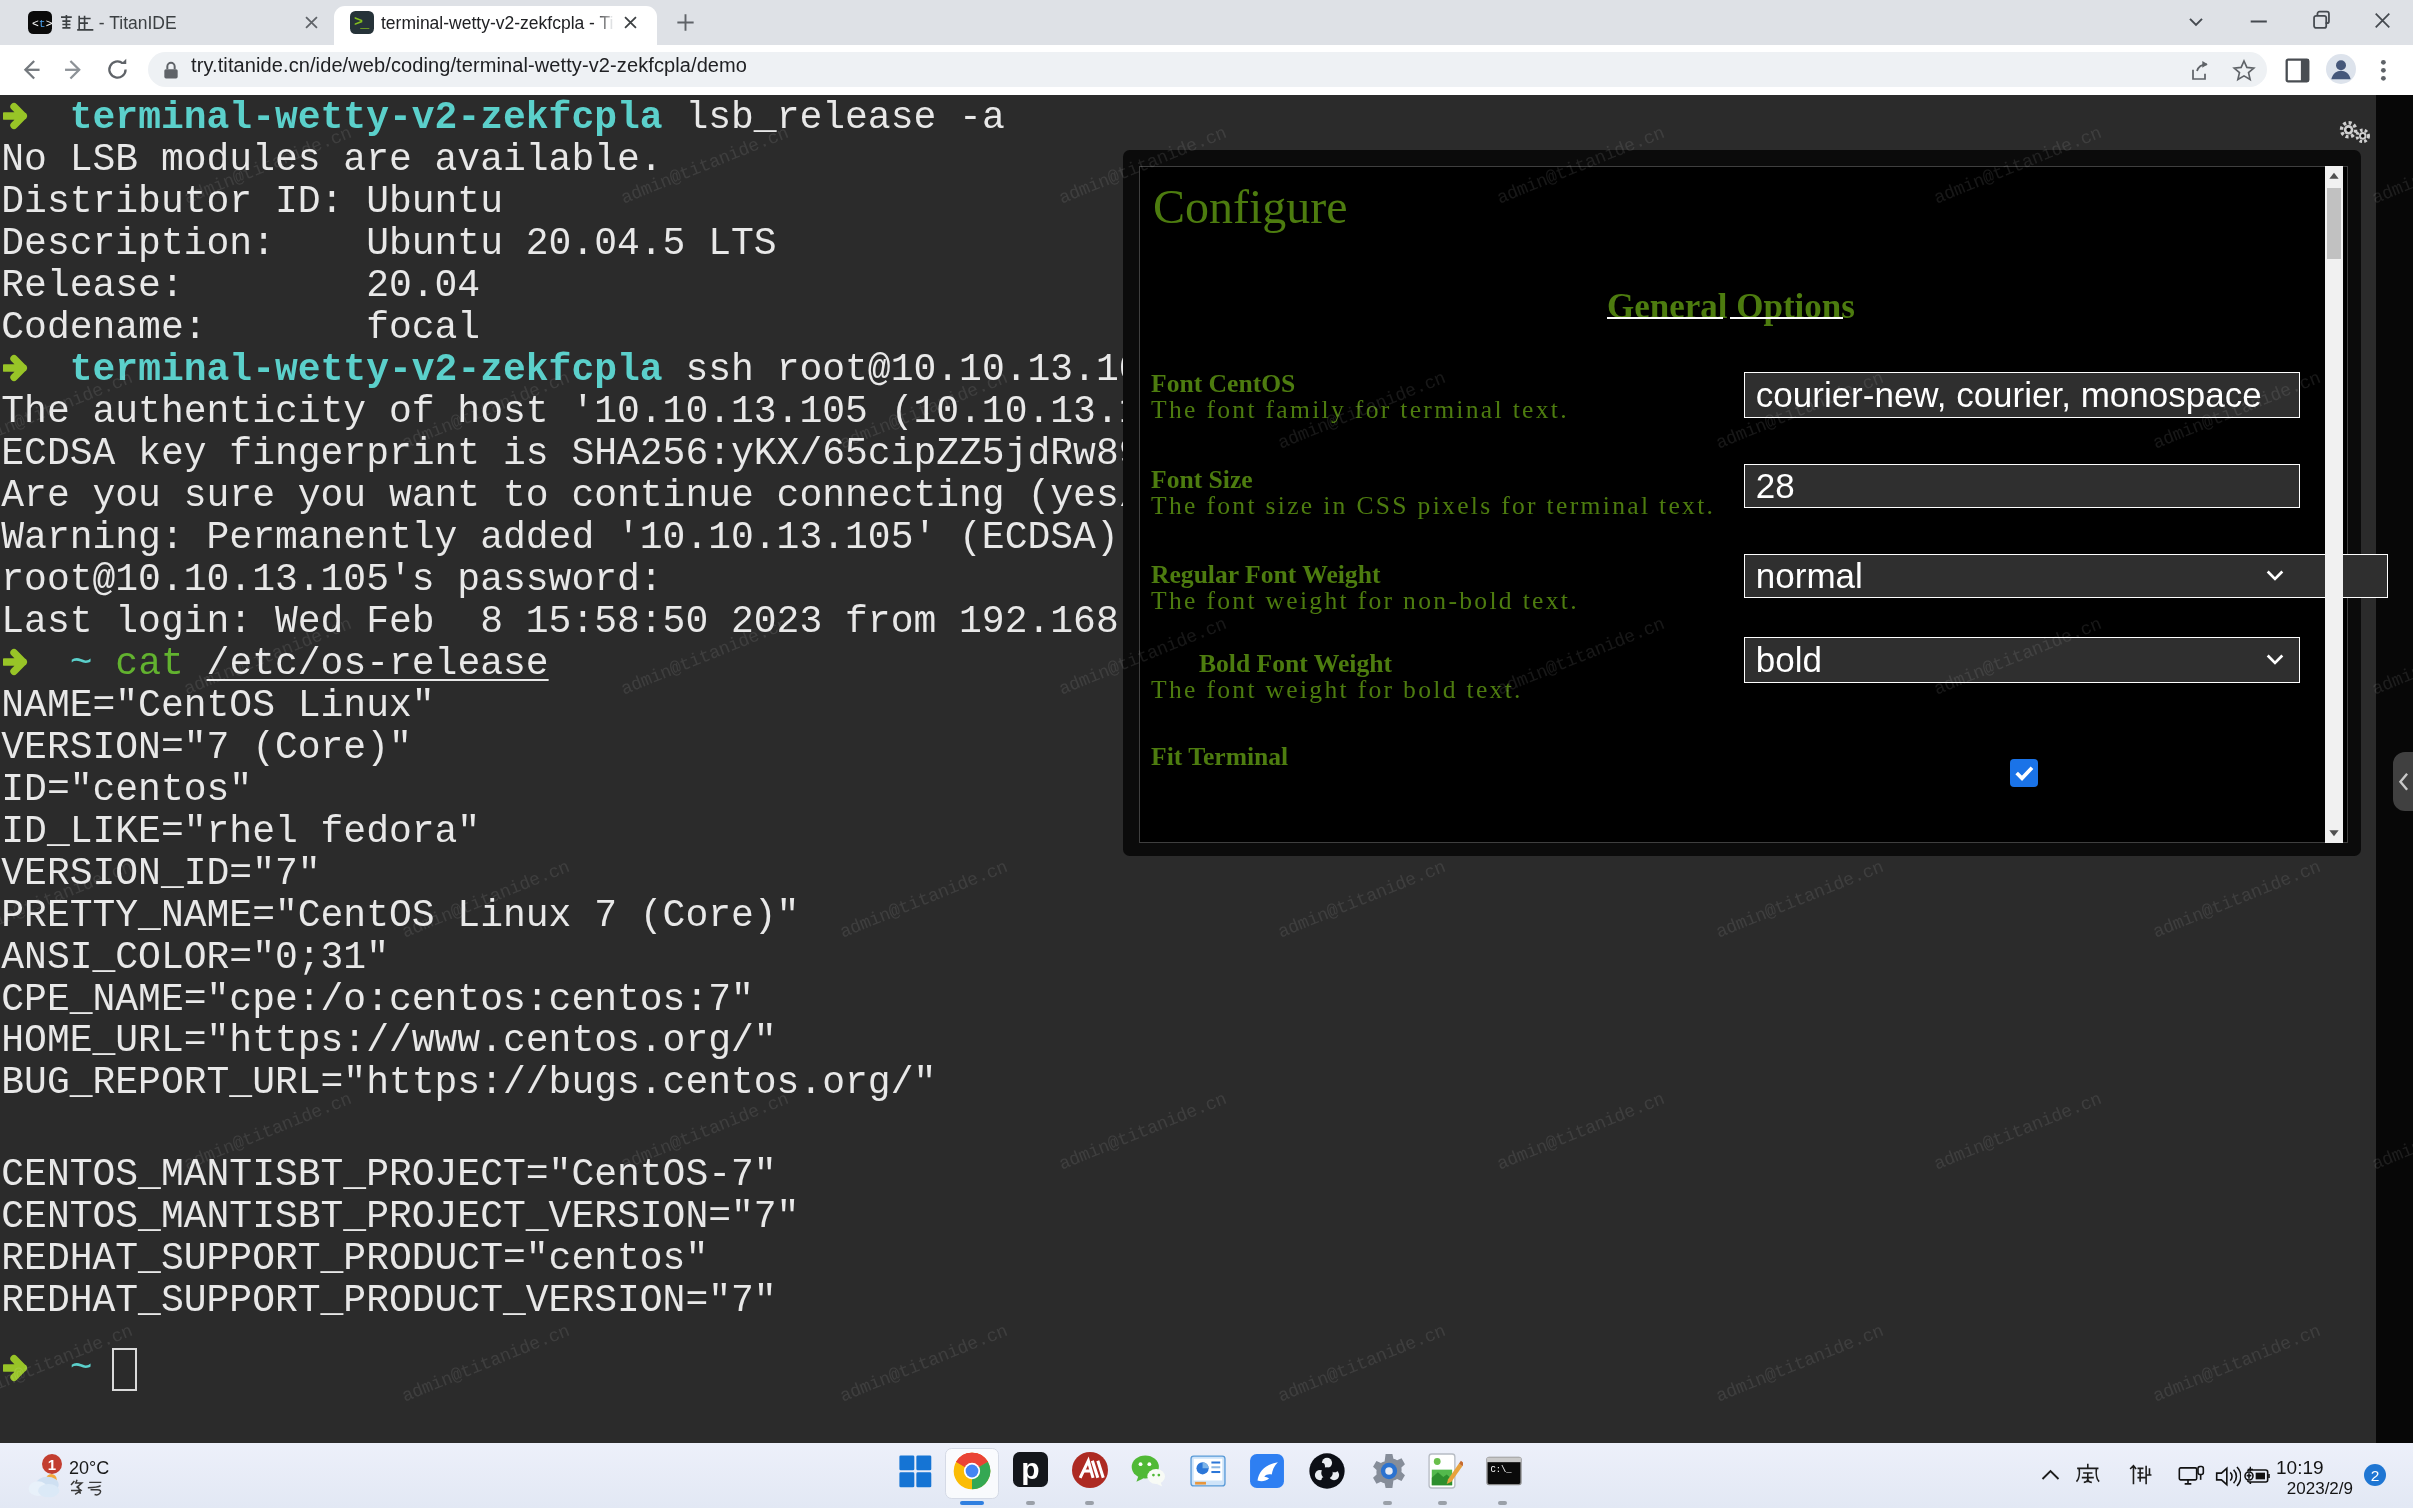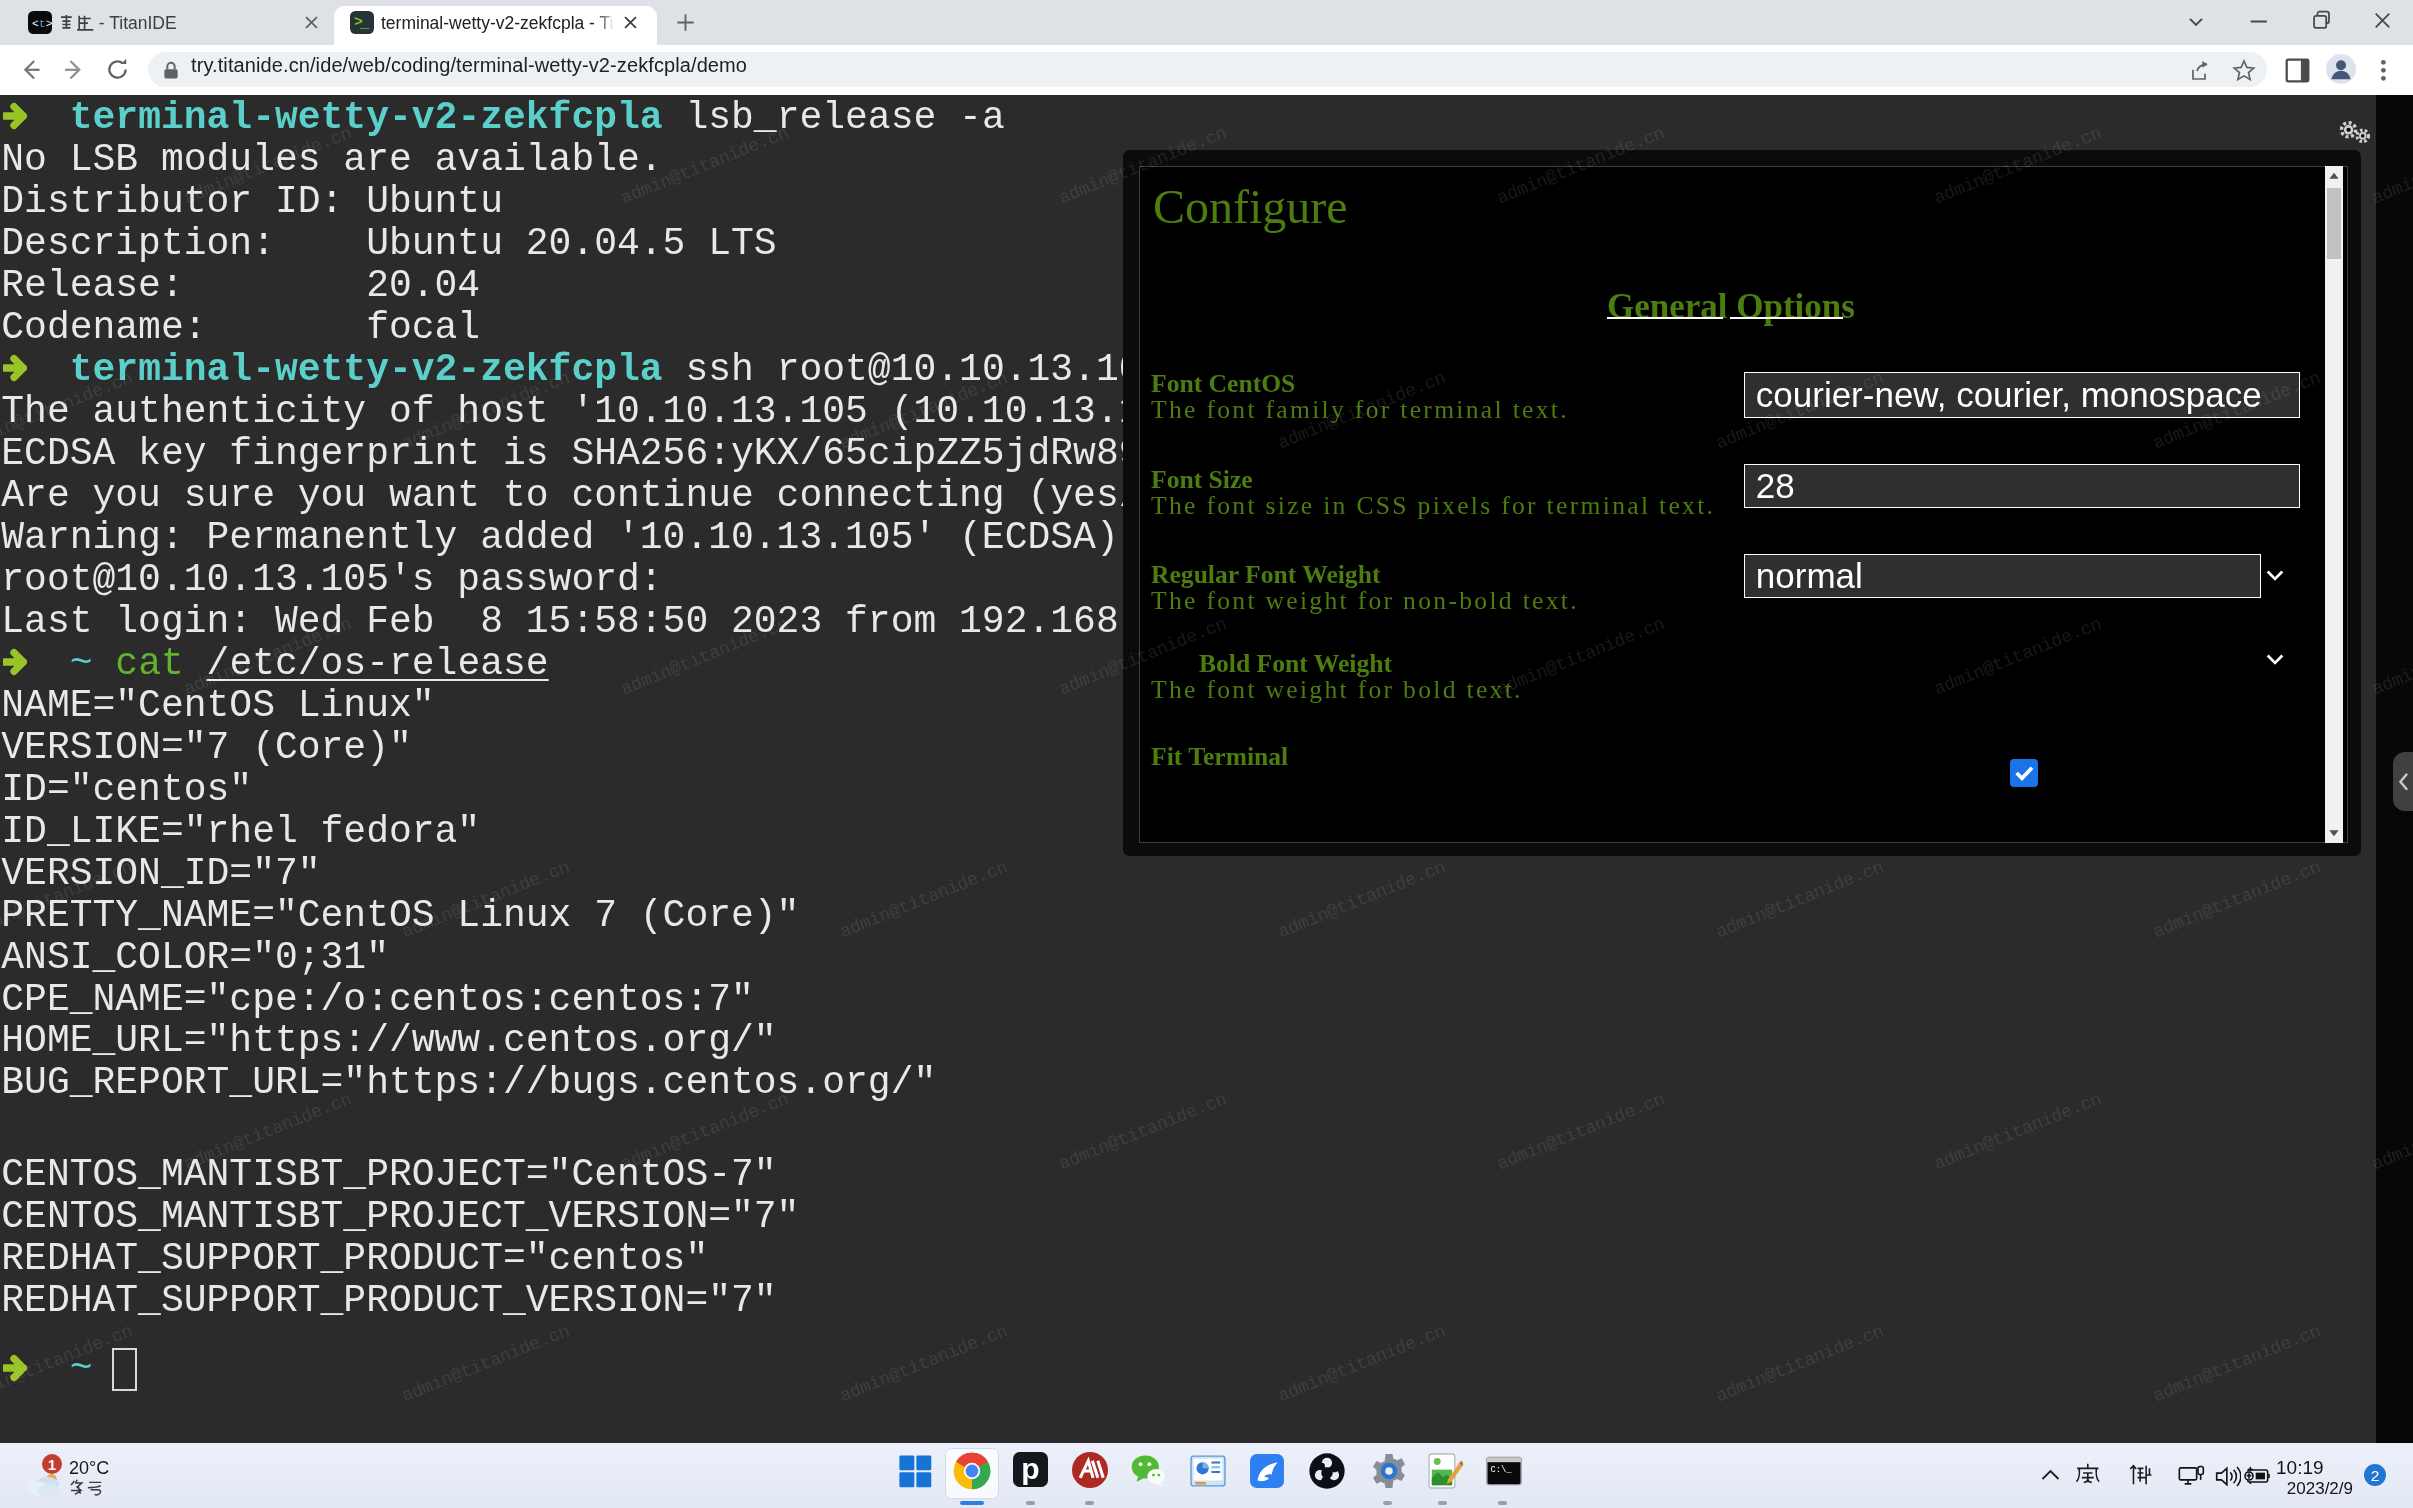--- a/index.html
+++ b/index.html
@@ -190,24 +190,25 @@
 <div class="sim" style="left:28px;top:246px;font-size:25.6px;line-height:27px;letter-spacing:2.3px;">The font family for terminal text.</div>
 <div class="sim" style="left:28px;top:316px;font-size:25.6px;line-height:27px;font-weight:bold;">Font Size</div>
 <div class="sim" style="left:28px;top:342px;font-size:25.6px;line-height:27px;letter-spacing:2.3px;">The font size in CSS pixels for terminal text.</div>
 <div class="sim" style="left:28px;top:411px;font-size:25.6px;line-height:27px;font-weight:bold;">Regular Font Weight</div>
 <div class="sim" style="left:28px;top:437px;font-size:25.6px;line-height:27px;letter-spacing:2.3px;">The font weight for non-bold text.</div>
 <div class="sim" style="left:36px;top:500px;font-size:25.6px;line-height:27px;font-weight:bold;margin-left:40px;">Bold Font Weight</div>
 <div class="sim" style="left:28px;top:526px;font-size:25.6px;line-height:27px;letter-spacing:2.3px;">The font weight for bold text.</div>
 <div class="sim" style="left:28px;top:593px;font-size:25.6px;line-height:27px;font-weight:bold;">Fit Terminal</div>
 <div class="inp" style="left:621px;top:222px;width:556px;height:46px;">courier-new, courier, monospace</div>
 <div class="inp" style="left:621px;top:314px;width:556px;height:44px;">28</div>
-<div class="inp" style="left:621px;top:404px;width:517px;height:44px;">normal</div>
+<div class="inp" style="left:621px;top:404px;width:644px;height:44px;">normal</div>
 <svg class="abs" style="left:1142px;top:418px;" width="20" height="15" viewBox="0 0 30 22">
           <path d="M4 5l11 11L26 5" stroke="#fff" stroke-width="4" fill="none"></path>
         </svg>
+<div class="inp" style="left:621px;top:487px;width:556px;height:46px;">bold</div>
 <svg class="abs" style="left:1142px;top:502px;" width="20" height="15" viewBox="0 0 30 22">
           <path d="M4 5l11 11L26 5" stroke="#fff" stroke-width="4" fill="none"></path>
         </svg>
 <div class="abs" style="left:887px;top:609px;width:28px;height:28px;background:#1a73e8;border-radius:4px;"></div>
 <svg class="abs" style="left:887px;top:609px;" width="28" height="28" viewBox="0 0 42 42">
           <path d="M10 21l8 8 15-16" stroke="#fff" stroke-width="5.5" fill="none"></path>
         </svg>
 <div id="sbar">
  <svg class="abs" style="left:2.7px;top:4px;" width="12" height="12" viewBox="0 0 18 18">
             <path d="M9 4l7 9H2z" fill="#505050"></path>

